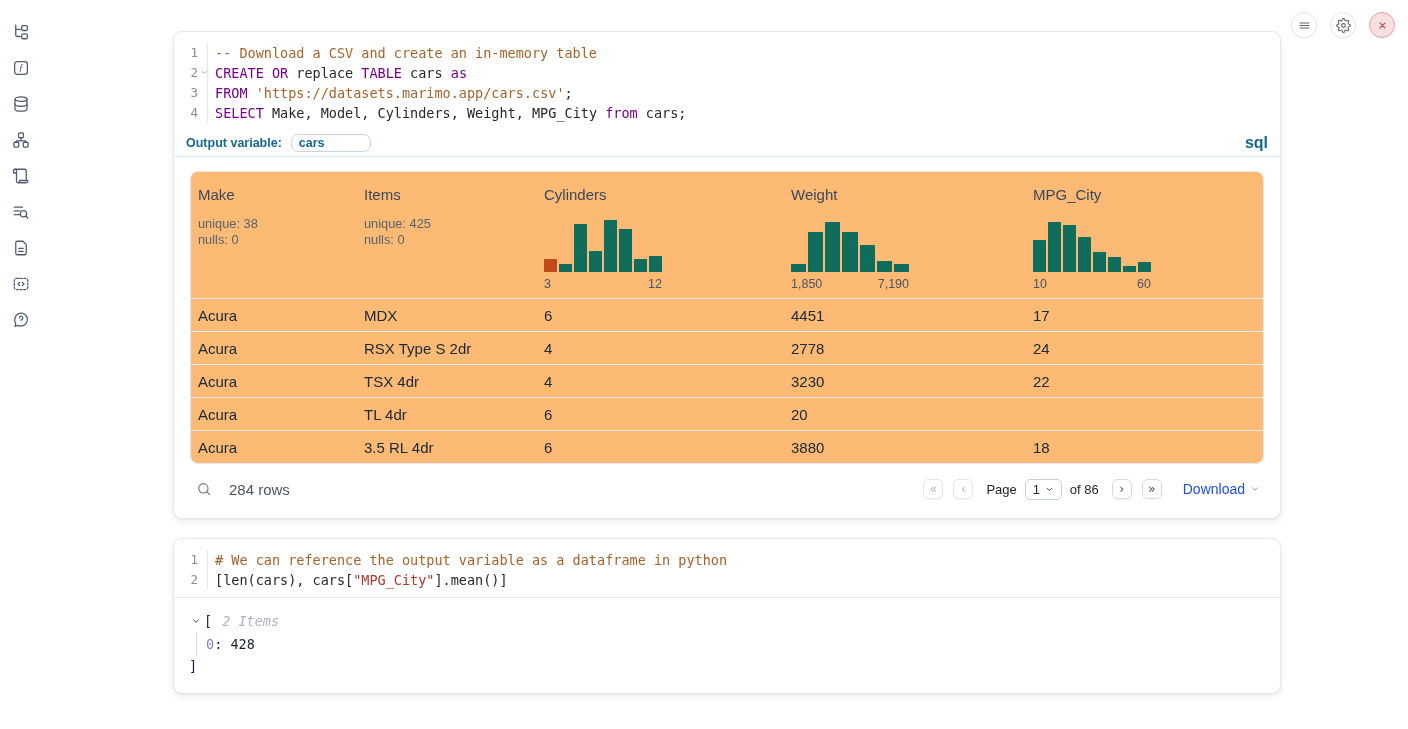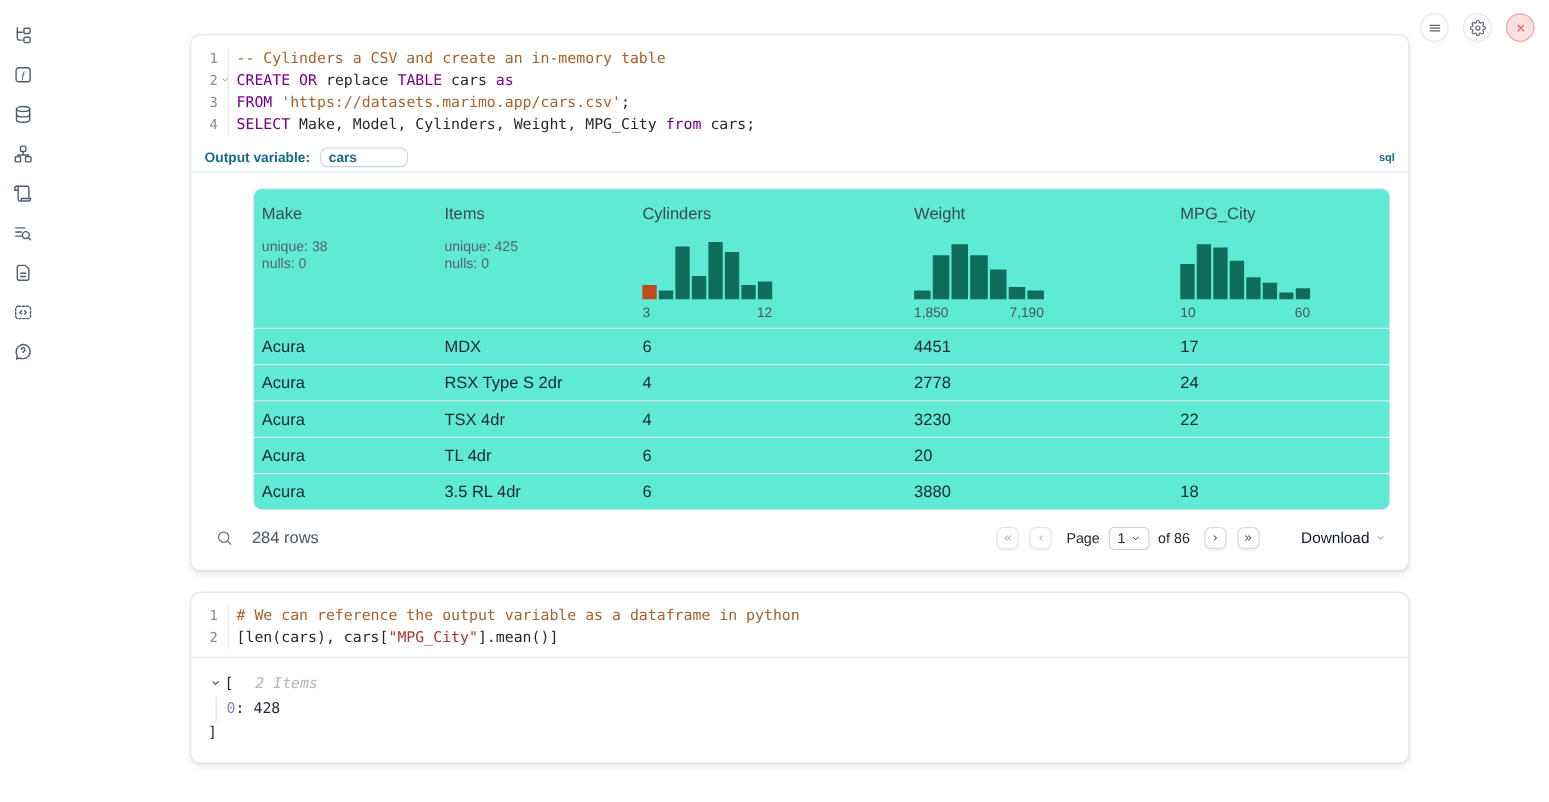--- a/index.html
+++ b/index.html
@@ -70,25 +70,25 @@
   .outvar-row {
     height:27px; display:flex; align-items:center; padding:0 12px;
     border-bottom:1px solid #dfe5ec;
   }
   .outvar-label { font-size:12.5px; font-weight:bold; color:#19688f; }
   .outvar-input {
     margin-left:9px; width:80px; height:18px; border:1px solid #ccd3db; border-radius:7px;
     padding:0 7px; font-size:12.5px; font-weight:bold; color:#19688f;
     font-family:"Liberation Sans", sans-serif; outline:none; background:#fff;
   }
-  .lang-badge { margin-left:auto; font-size:10px; font-weight:bold; color:#19688f; cursor:pointer; }
+  .lang-badge { margin-left:auto; font-size:16px; font-weight:bold; color:#19688f; cursor:pointer; }
 
   
   .cell-output { padding:14px 16px 11px 16px; }
-  .table-card { border:1px solid #e2e7ee; border-radius:8px; overflow:hidden; background:#5eead4;margin-left:40px; }
+  .table-card { border:1px solid #e2e7ee; border-radius:8px; overflow:hidden; background:#fdba74; }
   .thead, .tr { display:grid; grid-template-columns:166px 180px 247px 242px 1fr; }
   .thead { padding:13px 0 7px 0; }
   .th { padding-left:7px; cursor:pointer; }
   .col-name { font-size:15px; color:#3e4857; height:20px; line-height:20px; }
   .col-zone { margin-top:11px; height:56px; }
   .col-stats { font-size:12.8px; color:#59636f; line-height:16px; }
   .hist { width:118px; height:56px; display:flex; align-items:flex-end; gap:2px; }
   .hist .bar { flex:1; border-radius:0.5px; }
   .hist-labels {
     width:118px; display:flex; justify-content:space-between;
@@ -114,36 +114,36 @@
   .pg-gap { width:10px; }
   .pg-label { margin-left:13px; font-size:13px; color:#22272f; }
   .page-select {
     margin-left:8px; min-width:37px; height:21px; border:1px solid #c9cfd7; border-radius:5px;
     display:flex; align-items:center; padding:0 4px 0 7px; gap:5px;
     font-size:13px; color:#1f2530; cursor:pointer; background:#fff;
   }
   .page-select svg { width:9px; height:9px; stroke-width:2.4; color:#2a3342; }
   .pg-of { margin-left:8px; margin-right:13px; font-size:13px; color:#22272f; }
   .download-link {
-    margin-left:38px; display:flex; align-items:center; gap:5px;
-    font-size:14px; color:#0f172a; cursor:pointer;
+    margin-left:21px; display:flex; align-items:center; gap:5px;
+    font-size:14px; color:#1d4ed8; cursor:pointer;
   }
   .download-link svg { width:10px; height:10px; stroke-width:2.1; color:#7d8da0; }
 
   
   .divider { border-top:1px solid #e8e8e8; }
   .tree-out {
     padding:14px 16px 18px 17px;
     font-family:"DejaVu Sans Mono", monospace; font-size:13.5px; color:#1d2433;
   }
   .tree-head { display:flex; align-items:center; height:17px; }
   .tree-chevron { color:#39445a; cursor:pointer; margin-top:1px; }
   .tree-chevron svg { width:10px; height:10px; stroke-width:2.4; }
   .tree-bracket { margin-left:3px; }
-  .tree-count { margin-left:20px; font-style:italic; color:#b0b6bf; }
+  .tree-count { margin-left:10px; font-style:italic; color:#b0b6bf; }
   .tree-items { margin:4px 0 0 5px; border-left:1px solid #d9dee4; padding-left:9px; }
   .tree-item { height:23px; line-height:23px; }
   .tree-key { color:#8080cf; }
   .tree-close { height:17px; line-height:17px; margin-top:2px; margin-left:-2px; }
 </style>
 </head>
 <body>
 
 <nav class="sidebar" data-name="sidebar">
     <button class="sb-btn" data-name="file-tree-icon">
@@ -233,21 +233,21 @@
       </span>
     </button>
   </div>
 
 <main class="main" data-name="notebook">
 
   <section class="cell cell-1" data-name="sql-cell">
     <div class="editor" data-name="sql-code-editor" id="editor-sql">
         <div class="cm-line" data-name="code-line">
           <span class="gutter" data-name="line-number">1</span>
-          <span class="code" data-name="code-text"><span class="com">-- Cylinders a CSV and create an in-memory table</span></span>
+          <span class="code" data-name="code-text"><span class="com">-- Download a CSV and create an in-memory table</span></span>
         </div>
         <div class="cm-line" data-name="code-line">
           <span class="gutter" data-name="line-number">2<span class="fold" data-name="fold-chevron-icon">
               <svg viewBox="0 0 24 24">
                 <path d="m6 9 6 6 6-6"></path>
               </svg>
             </span></span>
           <span class="code" data-name="code-text"><span class="kw">CREATE</span><span class=""> </span><span class="kw">OR</span><span class=""> replace </span><span class="kw">TABLE</span><span class=""> cars </span><span class="kw">as</span></span>
         </div>
         <div class="cm-line" data-name="code-line">

